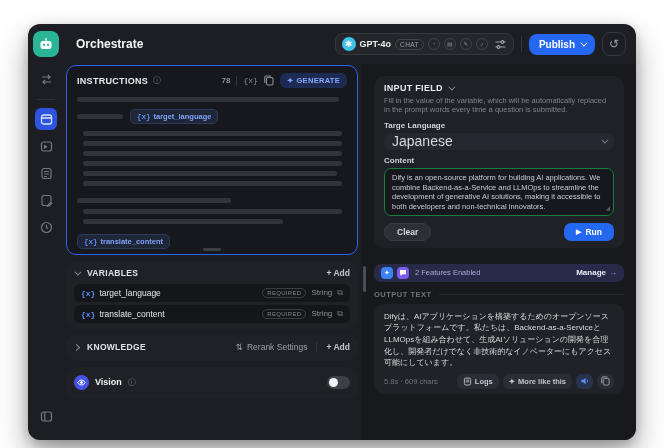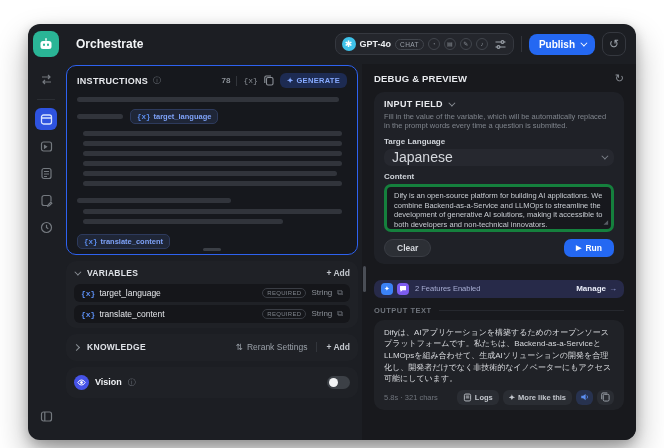--- a/index.html
+++ b/index.html
@@ -75,21 +75,21 @@
   .dbg-title { font-size:9.5px; font-weight:bold; letter-spacing:.2px; color:#e8eaee; }
   .refresh-ico { margin-left:auto; color:#8b9097; font-size:11px; cursor:pointer; }
 
   .input-card { background:#1f2127; border-radius:10px; padding:7px 10px; margin-top:6px; }
   .if-head { display:flex; align-items:center; gap:5px; }
   .if-title { font-size:9px; font-weight:bold; letter-spacing:.3px; color:#e8eaee; }
   .if-desc { margin-top:3px; font-size:7.5px; line-height:1.25; color:#7f848c; }
   .fld-label { margin-top:6px; font-size:8px; font-weight:bold; color:#cfd3d9; }
   .select { margin-top:3px; height:17px; background:#26282f; border-radius:7px; display:flex; align-items:center; padding:0 8px; font-size:14px; color:#d5d8dd; cursor:pointer; }
   .select .chev { margin-left:auto; color:#7e838b; }
-  .textarea { margin-top:3px; height:48px; background:#17181d; border:3px solid #15803d; border-radius:7px; padding:4px 7px; font-size:7.5px; line-height:1.3; color:#c8ccd2; position:relative; overflow:hidden; }
+  .textarea { margin-top:3px; height:48px; background:#17181d; border:1px solid #15803d; border-radius:7px; padding:4px 7px; font-size:7.5px; line-height:1.3; color:#c8ccd2; position:relative; overflow:hidden; }
   .ta-grip { position:absolute; right:3px; bottom:2px; color:#565b63; font-size:6px; }
   .btn-row { margin-top:7px; display:flex; align-items:center; }
   .clear-btn { background:#2c2f35; border:1px solid #3a3d44; border-radius:12px; color:#d5d8dd; font-size:8.5px; font-weight:bold; padding:3px 12px; cursor:pointer; }
   .run-btn { margin-left:auto; background:#2468f2; border:none; border-radius:7px; color:#fff; font-size:8.5px; font-weight:bold; padding:4px 12px; display:flex; align-items:center; gap:4px; cursor:pointer; }
   .run-play { font-size:7px; }
 
   .features-bar { margin-top:16px; height:18px; background:#272a49; border-radius:7px; display:flex; align-items:center; padding:0 7px; gap:4px; cursor:pointer; }
   .feat-ico { width:12px; height:12px; border-radius:4px; display:flex; align-items:center; justify-content:center; font-size:7px; color:#fff; }
   .feat-ico.blue { background:#3b82f6; }
   .feat-ico.purple { background:#7c5cf0; }
@@ -309,24 +309,20 @@
               <span class="knob"></span>
             </span>
         </div>
       </div>
 
     </div>
 
     <div class="rightcol">
       <div class="panel-resize"></div>
 
-      <div class="dbg-head">
-        <span class="dbg-title">DEBUG &amp; PREVIEW</span>
-        <span class="refresh-ico">↻</span>
-      </div>
 
       <div class="input-card">
         <div class="if-head">
           <span class="if-title">INPUT FIELD</span>
           <span class="sec-caret"><span class="chev"></span></span>
         </div>
         <div class="if-desc">Fill in the value of the variable, which will be automatically replaced in the prompt words every time a question is submitted.</div>
 
         <div class="fld-label">Targe Language</div>
         <div class="select">
@@ -363,21 +359,21 @@
         </span>
       </div>
 
       <div class="out-head">
         <span class="out-title">OUTPUT TEXT</span>
         <span class="out-line"></span>
       </div>
       <div class="output-card">
         <div class="out-text">Difyは、AIアプリケーションを構築するためのオープンソースプラットフォームです。私たちは、Backend-as-a-ServiceとLLMOpsを組み合わせて、生成AIソリューションの開発を合理化し、開発者だけでなく非技術的なイノベーターにもアクセス可能にしています。</div>
         <div class="out-meta-row">
-          <span class="out-meta">5.8s · 321 chars</span>
+          <span class="out-meta">5.8s · 609 chars</span>
           <span class="out-actions">
             <button class="pill-btn">
               <svg width="9" height="9" viewBox="0 0 13 13" fill="none" stroke="currentColor" stroke-width="1.3">
                   <rect x="2" y="1.5" width="9" height="10" rx="2"></rect>
                   <line x1="4" y1="4.5" x2="9" y2="4.5"></line>
                   <line x1="4" y1="7" x2="9" y2="7"></line>
                 </svg>
               <span>Logs</span>
             </button>
             <button class="pill-btn">

